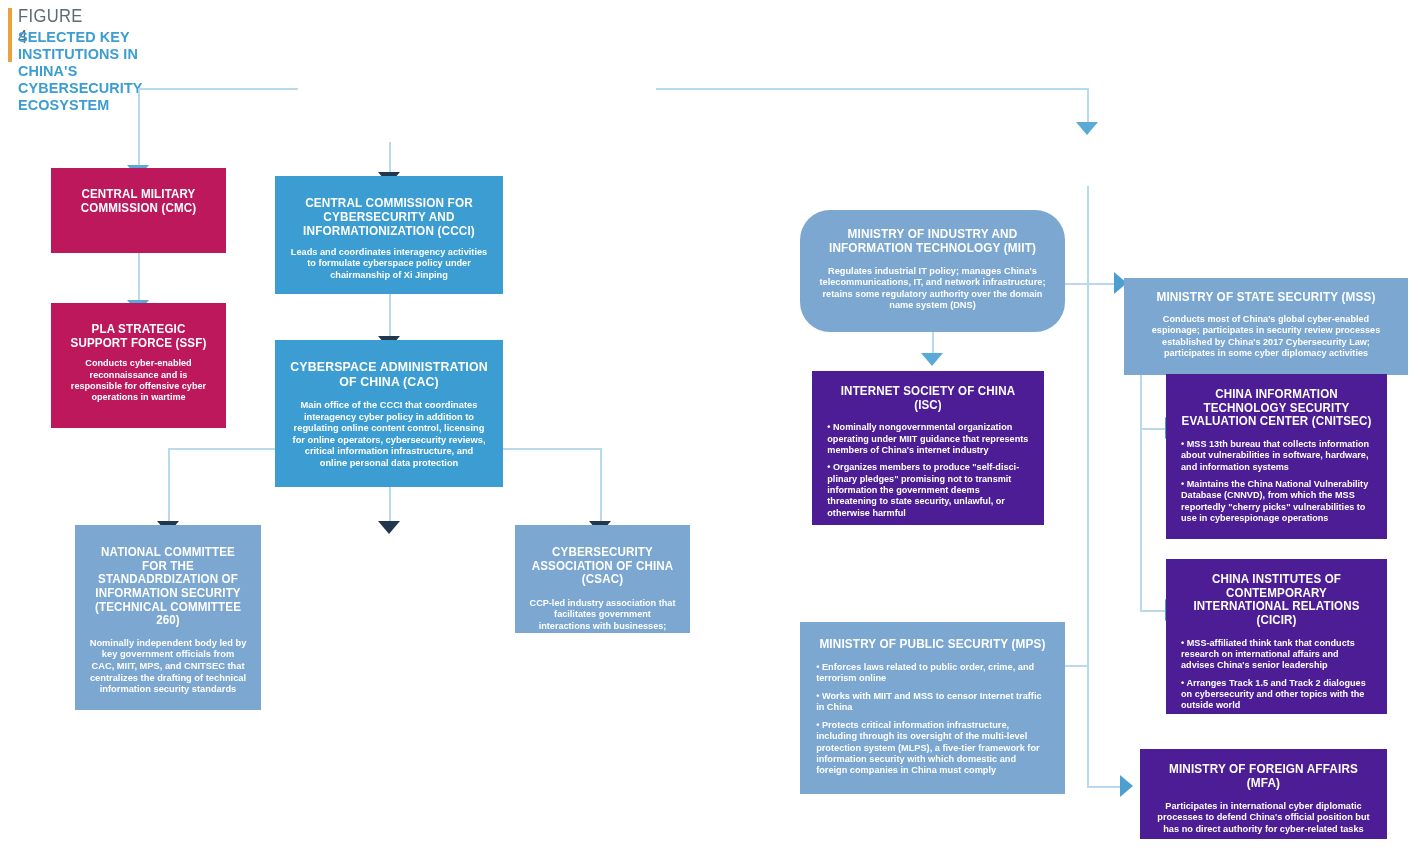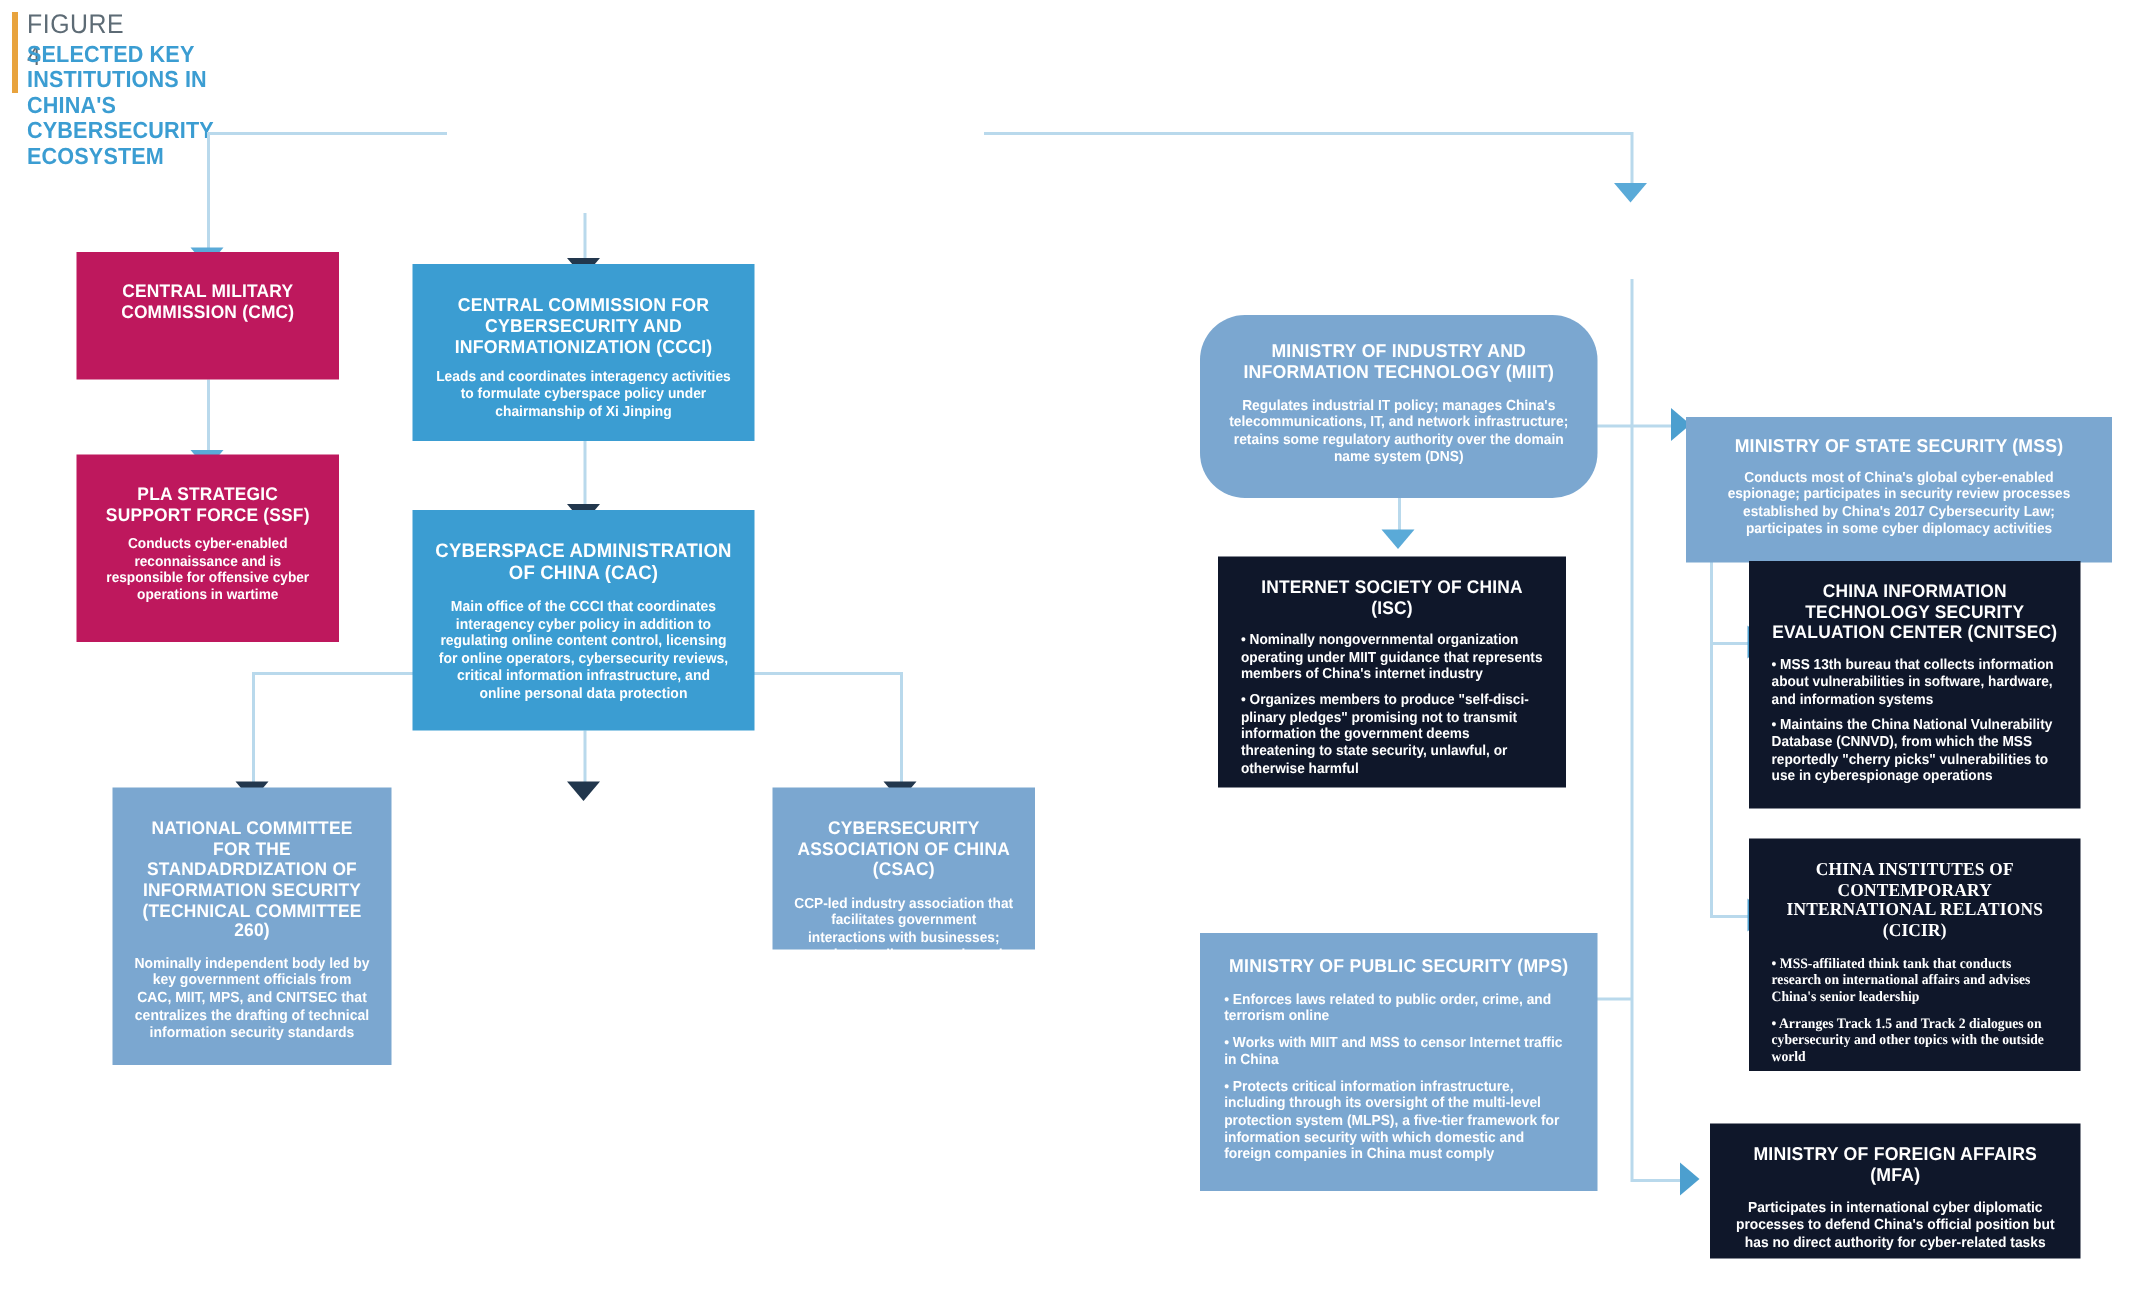--- a/index.html
+++ b/index.html
@@ -39,21 +39,21 @@
             transform:scaleX(.95);transform-origin:center top;}
   .box .dsc{margin-top:7px;line-height:1.18;font-weight:bold;
             transform:scaleX(.95);transform-origin:center top;}
   .box .dsc.left{text-align:left;}
   .box .dsc p{margin:0 0 6px 0;}
   .box .dsc p:last-child{margin-bottom:0;}
 
   .c-bright{background:#3b9dd2;}
   .c-navy  {background:#be185d;}
   .c-slate {background:#7ba7d0;}
-  .c-light {background:#0f172a;}
+  .c-light {background:#4c1d95;}
 </style>
 </head>
 <body>
 
 <div id="stage">
 
   <div id="header">
     <div class="hdr-bar"></div>
     <div class="fig-num">FIGURE 4</div>
     <div class="fig-title">SELECTED KEY INSTITUTIONS IN CHINA'S
@@ -160,21 +160,21 @@
   </div>
 
   <div class="box c-light" style="left:1166px;top:374px;width:221px;height:165px;padding-top:14px;">
     <div class="ttl" style="font-size:12.2px;">CHINA INFORMATION TECHNOLOGY SECURITY EVALUATION CENTER (CNITSEC)</div>
     <div class="dsc left" style="font-size:9.6px;margin-top:9px;">
         <p>• MSS 13th bureau that collects information about vulnerabilities in software, hardware, and information systems</p>
         <p>• Maintains the China National Vulnerability Database (CNNVD), from which the MSS reportedly "cherry picks" vulnerabilities to use in cyberespionage operations</p>
       </div>
   </div>
 
-  <div class="box c-light" style="left:1166px;top:559px;width:221px;height:155px;padding-top:14px;font-family:Liberation Serif, serif;">
+  <div class="box c-light" style="left:1166px;top:559px;width:221px;height:155px;padding-top:14px;">
     <div class="ttl" style="font-size:12.2px;">CHINA INSTITUTES OF CONTEMPORARY INTERNATIONAL RELATIONS (CICIR)</div>
     <div class="dsc left" style="font-size:9.6px;margin-top:9px;">
         <p>• MSS-affiliated think tank that conducts research on international affairs and advises China's senior leadership</p>
         <p>• Arranges Track 1.5 and Track 2 dialogues on cybersecurity and other topics with the outside world</p>
       </div>
   </div>
 
   <div class="box c-slate" style="left:800px;top:622px;width:265px;height:172px;padding-top:16px;">
     <div class="ttl" style="font-size:12.4px;">MINISTRY OF PUBLIC SECURITY (MPS)</div>
     <div class="dsc left" style="font-size:9.7px;margin-top:9px;">

